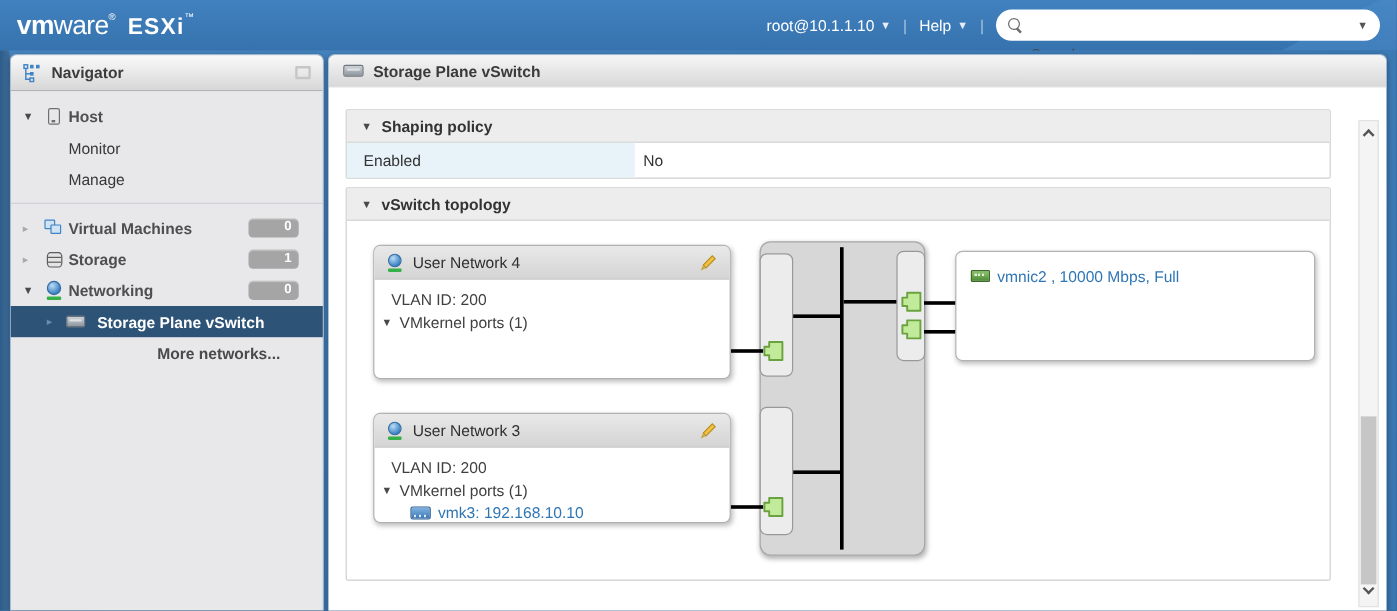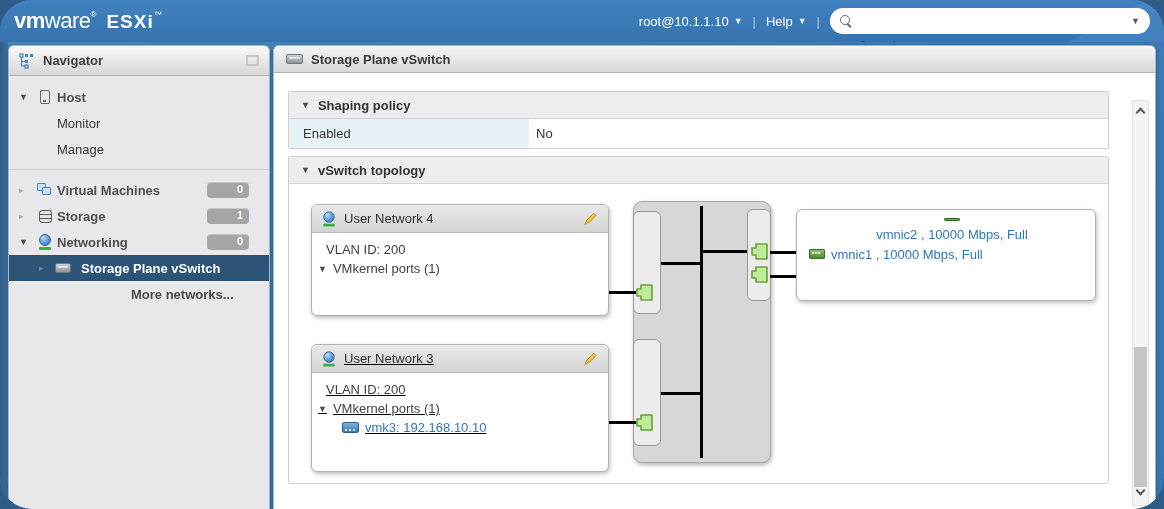--- a/index.html
+++ b/index.html
@@ -1,19 +1,19 @@
 <!DOCTYPE html>
 <html><head>
 <meta charset="utf-8">
 <style>
   * { margin:0; padding:0; box-sizing:border-box; }
   html,body { background:#2f5c87; }
   body { font-family:"Liberation Sans", sans-serif; }
   .screen { position:relative; width:1164px; height:509px; overflow:hidden;
-            background:linear-gradient(135deg,#4886c1 0%,#3f7db8 55%,#3a76b0 100%);border-radius:32px; }
+            background:linear-gradient(135deg,#4886c1 0%,#3f7db8 55%,#3a76b0 100%); }
 
   
   .topbar { position:absolute; left:0; top:0; width:100%; height:42px;
             background:linear-gradient(180deg,#4181bf,#3673ae); overflow:hidden; }
   .topbar .swoosh { position:absolute; right:-30px; top:0; width:180px; height:42px;
             background:#4a8ac6; clip-path:polygon(100% 0, 100% 100%, 30% 100%, 75% 0); opacity:.55; }
   .logo { position:absolute; left:14px; top:8px; color:#fff; white-space:nowrap; }
   .logo .vm { font-weight:bold; font-size:22px; letter-spacing:-.5px; }
   .logo .ware { font-weight:normal; font-size:22px; letter-spacing:-.5px; }
   .logo sup { font-size:8px; vertical-align:top; position:relative; top:2px; }
@@ -312,21 +312,21 @@
               <div class="trow">
                 <span>VLAN ID: 200</span>
               </div>
               <div class="trow" style="margin-left:-8px;">
                 <span class="caret" style="font-size:9px;color:#4a4a4a;">▼</span>
                 <span>VMkernel ports (1)</span>
               </div>
             </div>
           </div>
 
-          <div class="tbox" style="left:22px; top:160px; width:298px; height:128px;text-decoration:underline;">
+          <div class="tbox" style="left:22px; top:160px; width:298px; height:92px;">
             <div class="tbox-hdr">
               <span class="ico-globe" style="transform:scale(.95)">
                   <span class="ball"></span>
                   <span class="base"></span>
                 </span>
               <span>User Network 3</span>
               <svg class="edit" width="16" height="16" viewBox="0 0 16 16">
                 <path d="M2 14.5 L3.4 10.6 L5.6 12.8 Z" fill="#caa23a"></path>
                 <path d="M4 10 L11.6 2.2 L14 4.6 L6.3 12.3 Z" fill="#f0c23f" stroke="#b98a1f" stroke-width="0.9"></path>
               </svg>
@@ -341,27 +341,23 @@
               </div>
               <div class="trow" style="margin-left:16px;text-align:right;">
                 <span class="vmk-ico"></span>
                 <span class="link">vmk3: 192.168.10.10</span>
               </div>
             </div>
           </div>
 
           <div class="tbox" style="left:507px; top:25px; width:300px; height:92px;">
             <div class="tbox-body" style="padding-top:8px; padding-left:12px;">
-              <div class="trow" style="height:24px;flex-direction:column;">
+              <div class="trow" style="height:24px;">
                 <span class="nic-ico"></span>
                 <span class="link">vmnic2 , 10000 Mbps, Full</span>
-              </div>
-              <div class="trow" style="height:24px;">
-                <span class="nic-ico"></span>
-                <span class="link">vmnic1 , 10000 Mbps, Full</span>
               </div>
             </div>
           </div>
 
         </div>
       </div>
 
       <div class="scroll">
         <div class="sarrow up">
             <span class="chev"></span>

